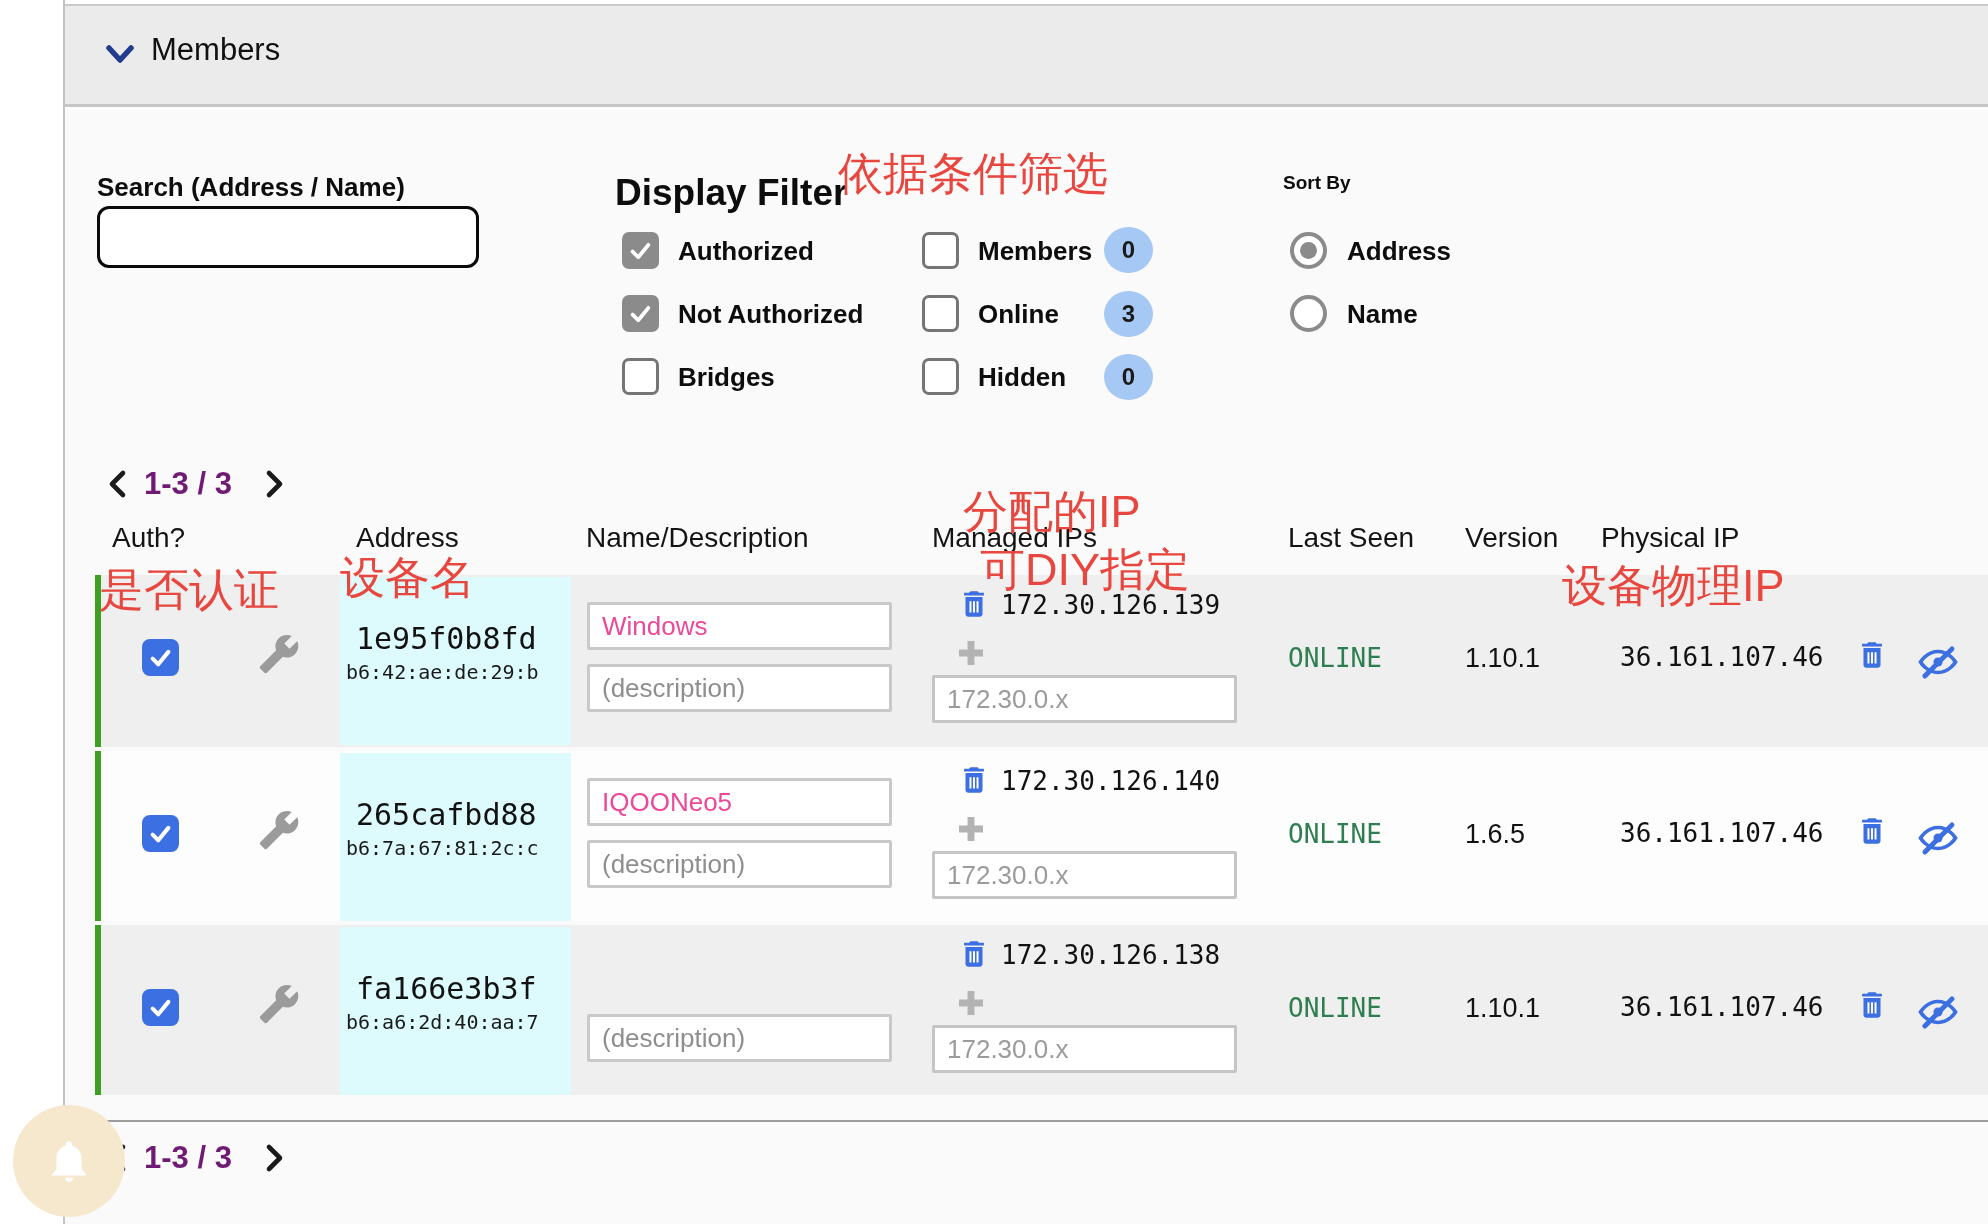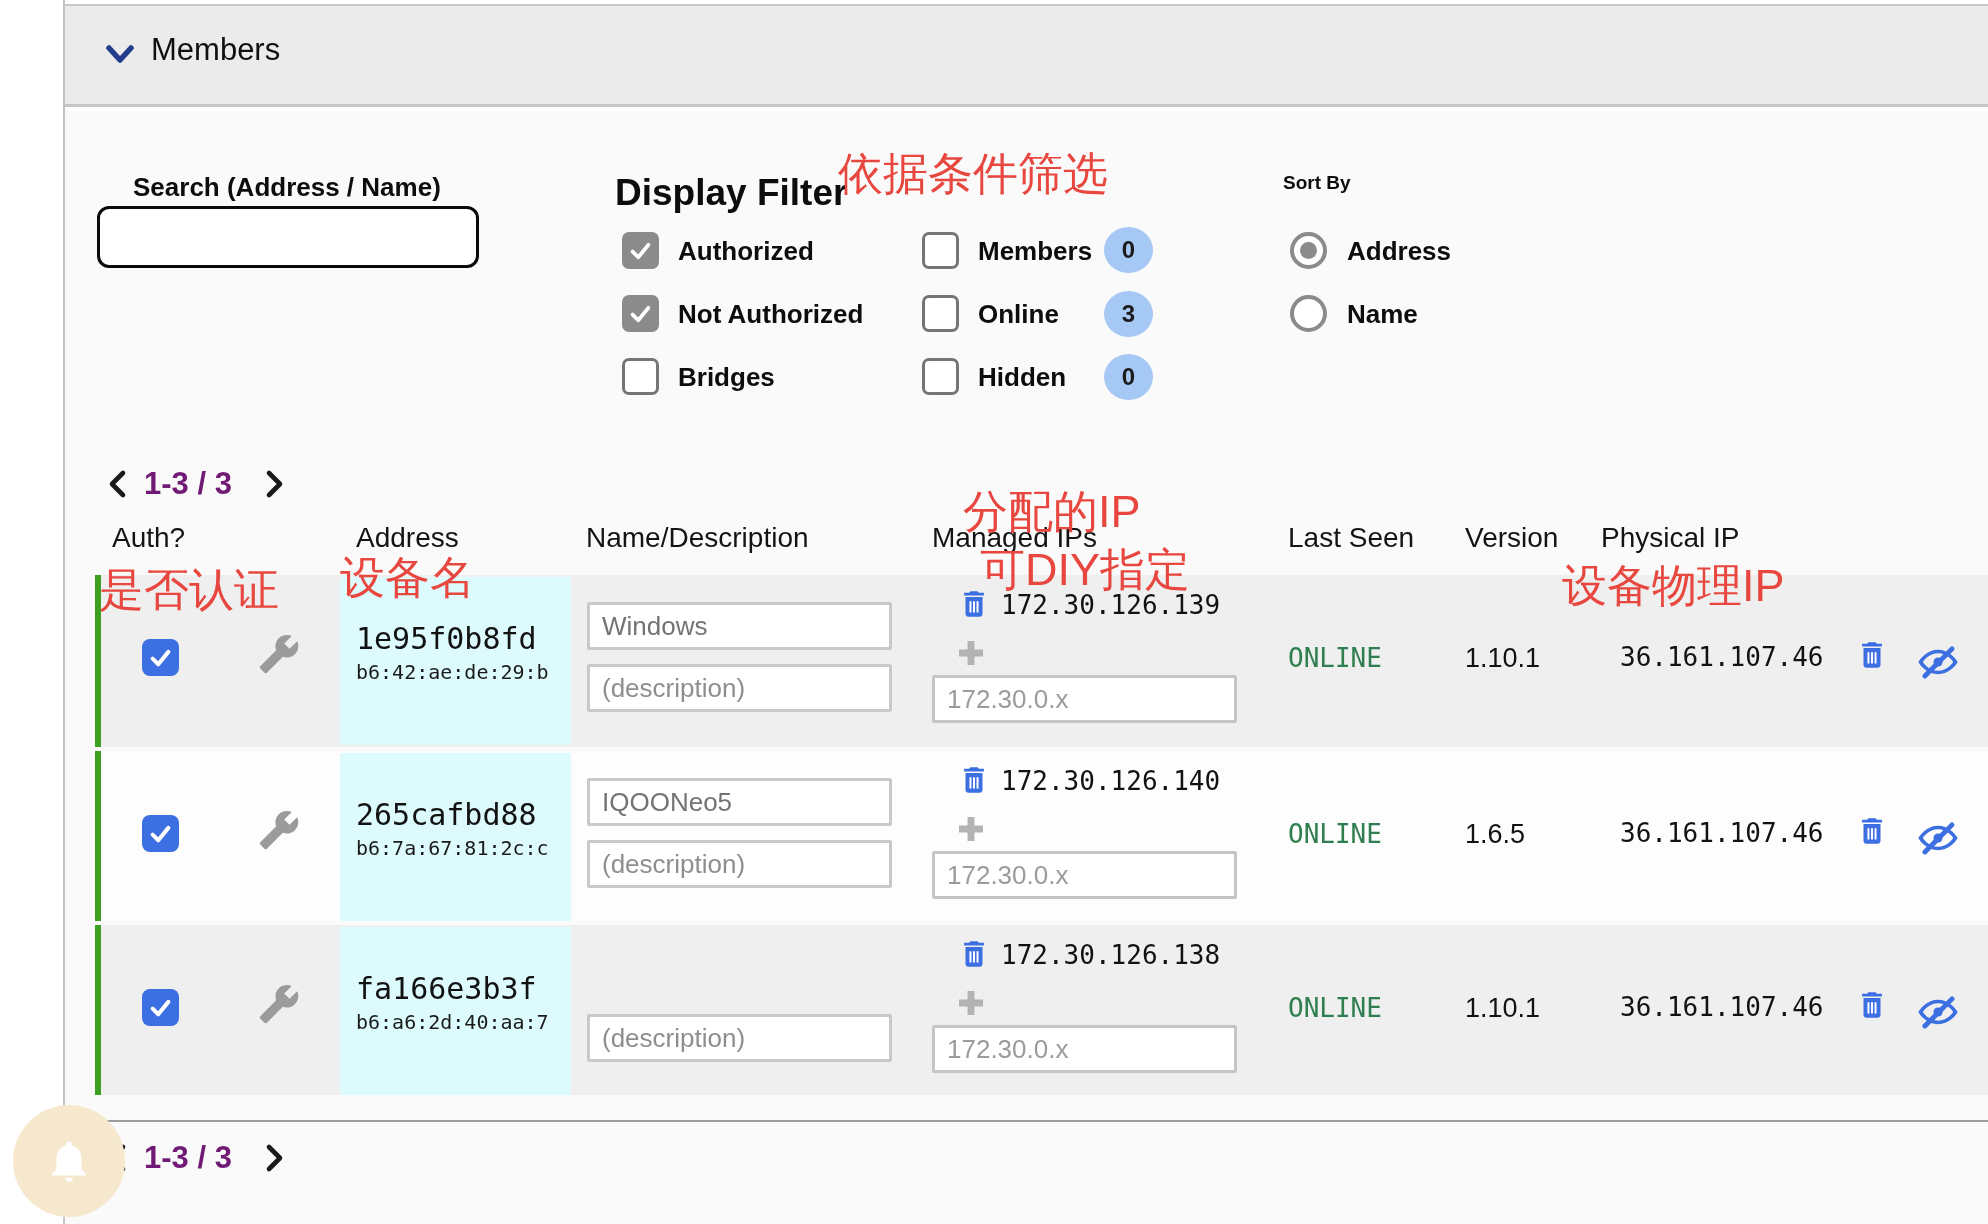--- a/index.html
+++ b/index.html
@@ -56,26 +56,26 @@
   .green-bar{position:absolute;left:0;top:0;width:6px;height:100%;background:#3ea021;}
 
   .auth-check{position:absolute;left:47px;top:64px;width:37px;height:37px;border-radius:8px;background:#3c6fe1;
     display:flex;align-items:center;justify-content:center;cursor:pointer;}
   .auth-check svg{width:27px;height:27px;}
   .wrench{position:absolute;left:163px;top:58px;width:42px;height:42px;cursor:pointer;}
   .wrench svg{width:42px;height:42px;transform:scaleX(-1);fill:#9b9b9b;}
 
   .addr-cell{position:absolute;left:245px;top:2px;width:231px;height:168px;background:#ddfbfd;}
   .addr{margin:44px 0 4px 16px;font-family:"DejaVu Sans Mono",monospace;font-size:30px;color:#121212;white-space:nowrap;}
-  .mac{margin-left:16px;font-family:"DejaVu Sans Mono",monospace;font-size:20px;color:#1a1a1a;white-space:nowrap;}
+  .mac{margin-left:6px;font-family:"DejaVu Sans Mono",monospace;font-size:20px;color:#1a1a1a;white-space:nowrap;}
 
   .txt-input{
     position:absolute;left:492px;width:305px;height:48px;border:3px solid #c9c9c9;border-radius:2px;
     background:#fff;outline:none;font-size:26px;font-family:"Liberation Sans",sans-serif;
-    color:#737373;padding:0 12px;box-sizing:border-box;
+    color:#ec4899;padding:0 12px;box-sizing:border-box;
   }
   .txt-input::placeholder{color:#8e8e8e;opacity:1;}
   .name-input{top:27px;}
   .desc-input{top:89px;}
 
   .trash{position:absolute;width:34px;height:36px;cursor:pointer;}
   .trash svg{width:100%;height:100%;fill:#3c6fe1;}
   .mtrash{left:862px;top:11px;}
   .mip{position:absolute;left:906px;top:15px;font-family:"DejaVu Sans Mono",monospace;font-size:26px;color:#121212;white-space:nowrap;}
   .plus{position:absolute;left:858px;top:60px;width:36px;height:36px;cursor:pointer;}
@@ -110,21 +110,21 @@
     <span class="members-chevron">
       <svg viewBox="0 0 34 28">
           <polyline points="6 8 17 20 28 8" fill="none" stroke="#233c8c" stroke-width="5.5" stroke-linecap="round" stroke-linejoin="round"></polyline>
         </svg>
     </span>
     <span class="members-title">Members</span>
   </div>
 
   <div class="content">
 
-    <span class="hlabel" style="left:32px;top:62px;margin-left:36px;">Search (Address / Name)</span>
+    <span class="hlabel" style="left:32px;top:62px;">Search (Address / Name)</span>
     <input class="search-input" type="text" value="" style="">
 
     <span class="hlabel" style="left:550px;top:62px;font-size:37px;">Display Filter</span>
     <span class="red-note" style="left:773px;top:40px;">依据条件筛选</span>
 
     <span class="fcheck" style="left:557px;top:122px;">
       <svg viewBox="0 0 24 24" fill="none" stroke="#fff" stroke-width="3.4" stroke-linecap="round" stroke-linejoin="round">
           <polyline points="5 13 10 18 19 7"></polyline>
         </svg>
     </span>

